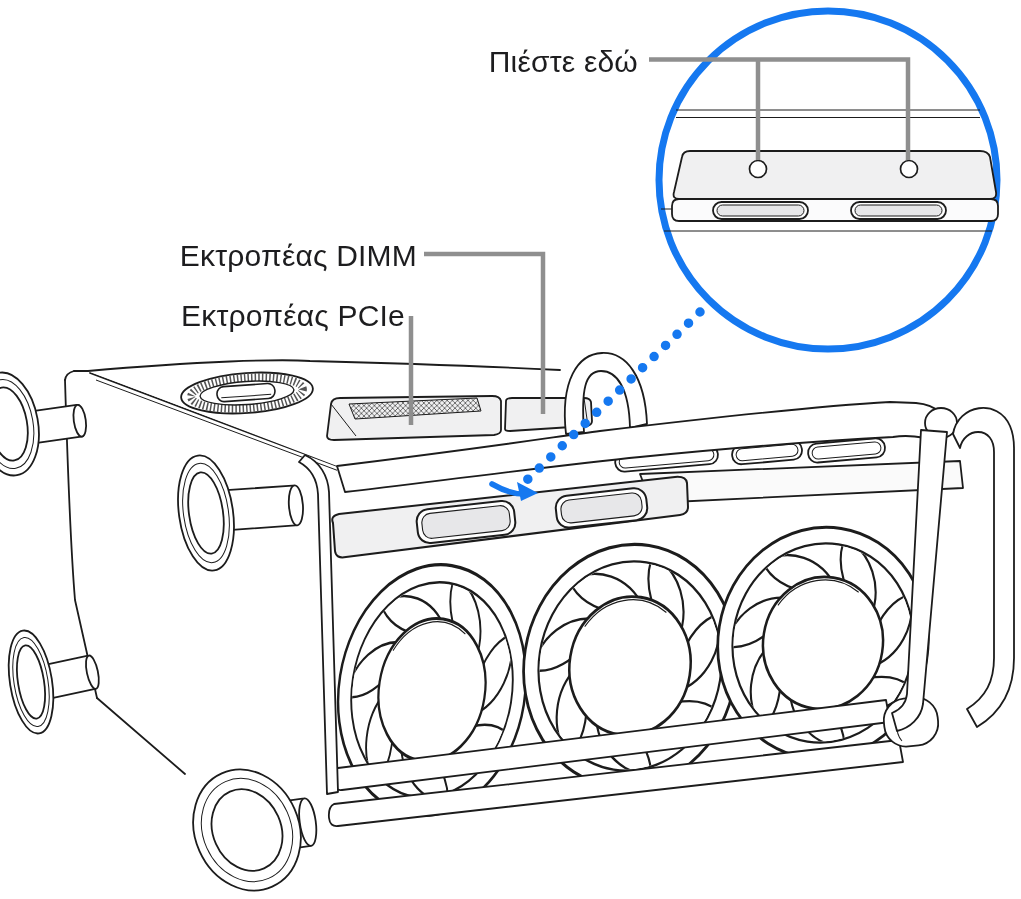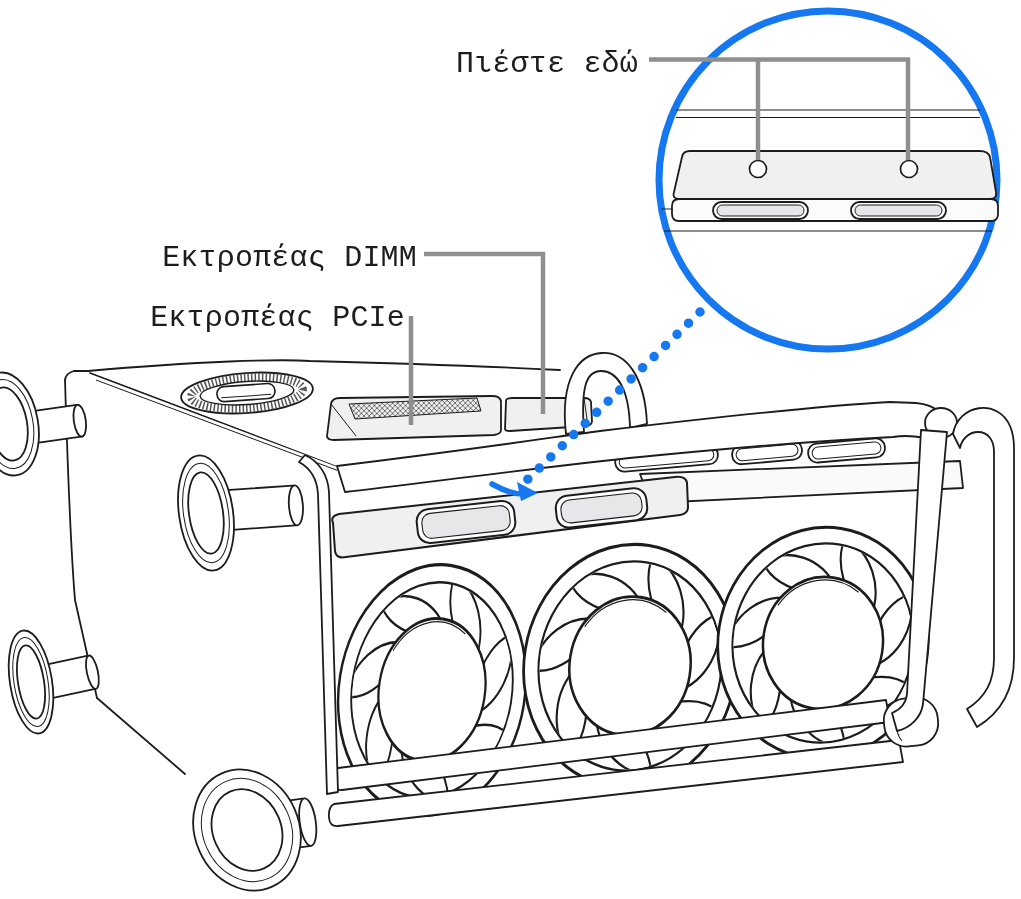--- a/index.html
+++ b/index.html
@@ -1,21 +1,21 @@
 <!DOCTYPE html>
 <html style="--accent_blue: #1578f0; --leader_gray: #8f8f8f; --line: #1c1c1c; --panel_gray: #f0f0f1; --slot_gray: #e7e7e9; --text: #1d1d1f; --bg: #ffffff;"><head>
 <meta charset="utf-8">
 <style>
   :root{
     --accent_blue:#1578f0; --leader_gray:#8f8f8f; --line:#1c1c1c;
     --panel_gray:#f0f0f1; --slot_gray:#e7e7e9; --text:#1d1d1f; --bg:#ffffff;
   }
   html,body{margin:0;padding:0;background:#fff;}
   .stage{width:1021px;height:899px;position:relative;background:var(--bg);overflow:hidden;
-         font-family:Liberation Mono, monospace;}
+         font-family:Liberation Sans, sans-serif;}
   svg{display:block}
   .ln{stroke:var(--line);stroke-width:1.8;fill:none;stroke-linecap:round;stroke-linejoin:round;}
   .lnf{stroke:var(--line);stroke-width:1.8;fill:#fff;stroke-linecap:round;stroke-linejoin:round;}
   .thin{stroke:var(--line);stroke-width:1;fill:none;}
   .panel{fill:var(--panel_gray);}
   .slotfill{fill:var(--slot_gray);}
   .leader{stroke:var(--leader_gray);stroke-width:4.5;fill:none;stroke-linecap:butt;}
   .bluestroke{stroke:var(--accent_blue);fill:none;}
   .bluefill{fill:var(--accent_blue);}
   .label{fill:var(--text);font-size:30px;letter-spacing:.2px;}

